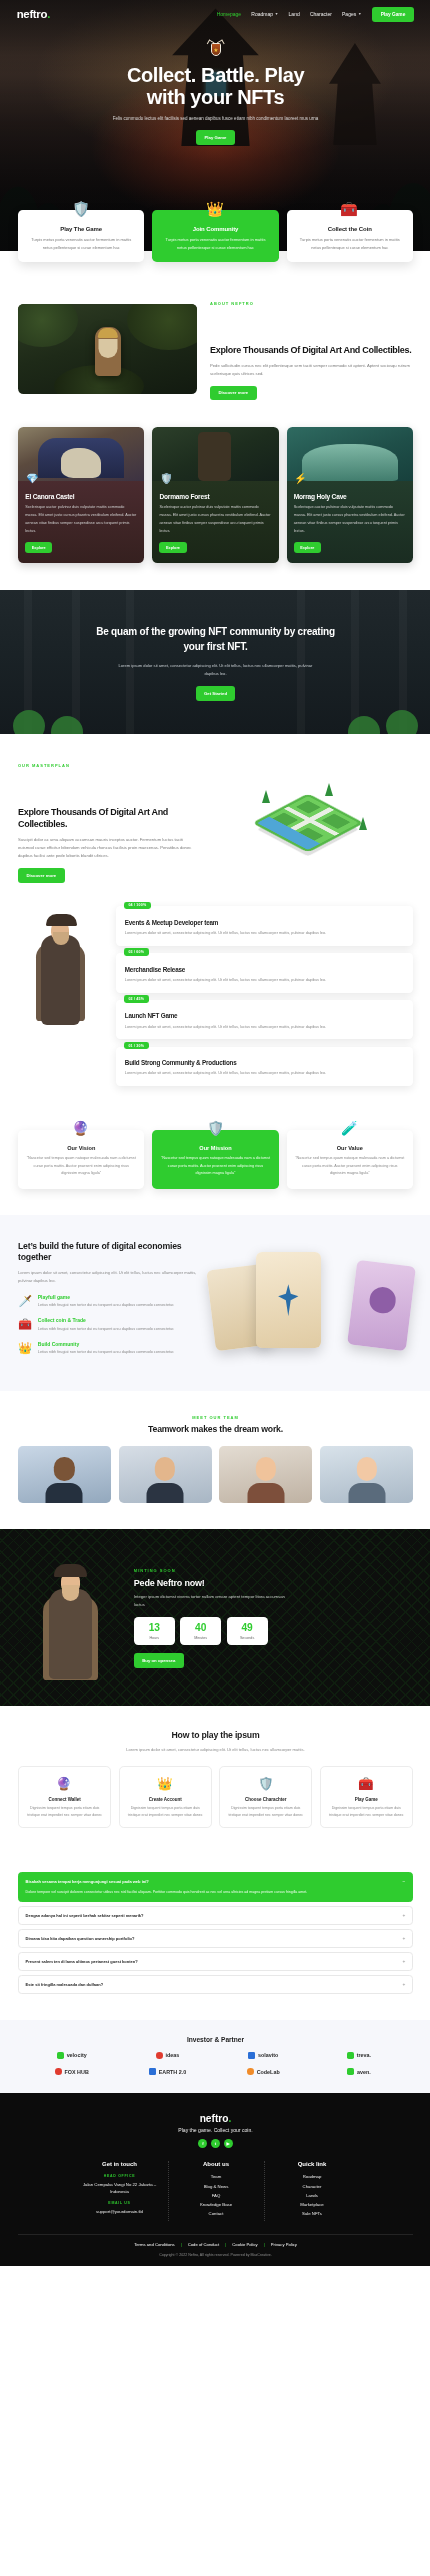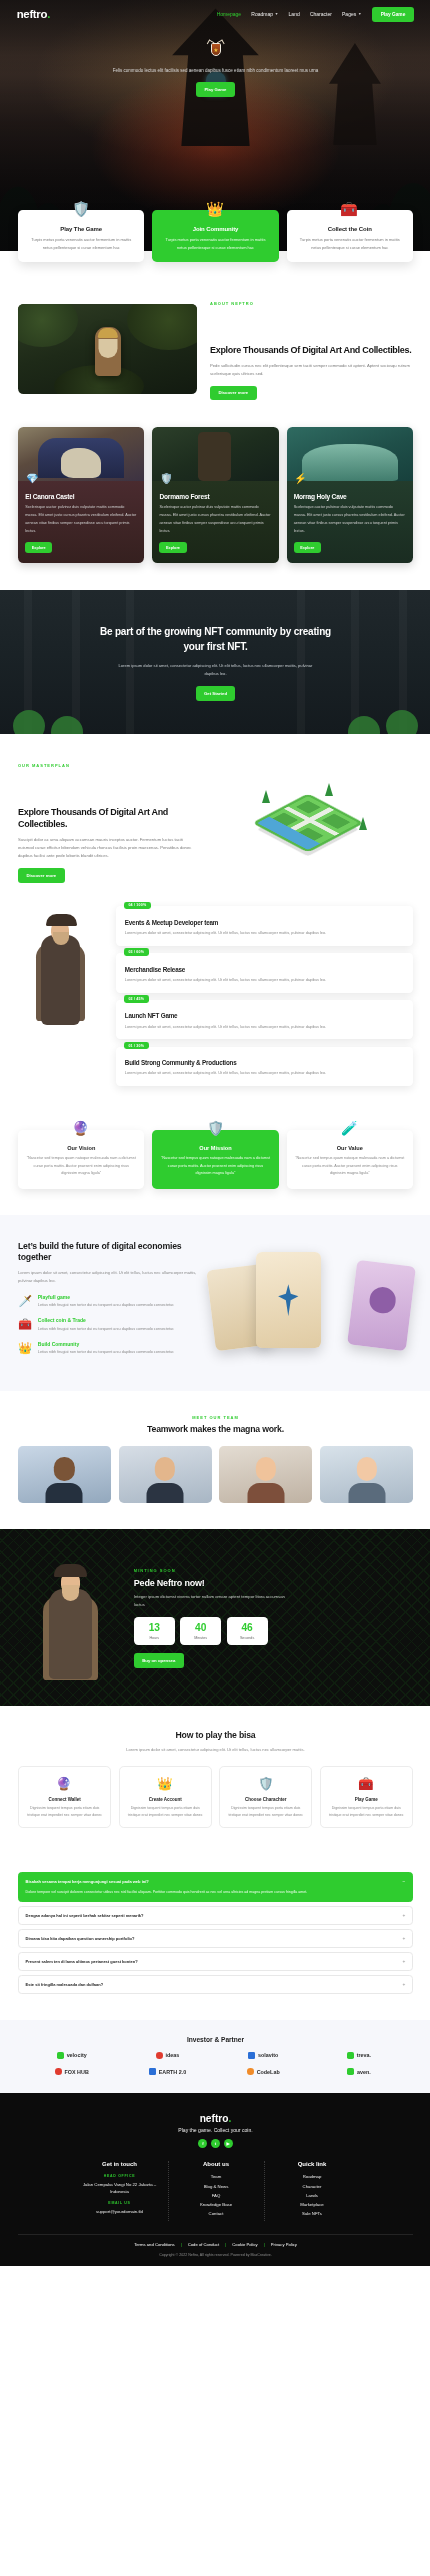--- a/index.html
+++ b/index.html
@@ -399,20 +399,24 @@
           <button class="btn-play">Play Game</button>
         </div>
       </nav>
 
       <div class="hero-shield">
         <span class="antler l"></span>
         <span class="antler r"></span>
         <span class="sh">★</span>
       </div>
 
+      <h1 class="hero-title">
+        <span>Collect. Battle. Play</span><br>
+        <span>with your NFTs</span>
+      </h1>
       <p class="hero-sub">Felis commodo lectus elit facilisis sed aenean dapibus fusce etiam nibh condimentum laoreet mus urna</p>
       <div style="text-align:center">
         <button class="btn-green hero-cta">Play Game</button>
       </div>
     </div>
   </section>
 
   <section class="feat-wrap">
     <div class="feat">
       <div class="feat-ico">🛡️</div>
@@ -479,21 +483,21 @@
       </div>
     </div>
   </section>
 
   <section class="cta">
     <span class="pillar" style="left:24px"></span><span class="pillar" style="left:72px"></span>
     <span class="pillar" style="left:126px"></span><span class="pillar" style="right:126px"></span>
     <span class="pillar" style="right:72px"></span><span class="pillar" style="right:24px"></span>
     <span class="bush" style="left:13px"></span><span class="bush" style="left:51px;bottom:-14.4px"></span>
     <span class="bush" style="right:13px"></span><span class="bush" style="right:51px;bottom:-14.4px"></span>
-    <h2>Be part of the growing NFT community by creating your first NFT.</h2>
+    <h2>Be quam of the growing NFT community by creating your first NFT.</h2>
     <p>Lorem ipsum dolor sit amet, consectetur adipiscing elit. Ut elit tellus, luctus nec ullamcorper mattis, pulvinar dapibus leo.</p>
     <button class="btn-green">Get Started</button>
   </section>
 
   <section class="mplan">
     <div class="mplan-txt">
       <div class="eyebrow">OUR MASTERPLAN</div>
       <h2 class="sec-title">Explore Thousands Of Digital Art And Collectibles.</h2>
       <p class="sec-body">Suscipit dolor ac urna aliquam accumsan mauris inceptos auctor. Fermentum luctus taciti euismod curae efficitur bibendum vehicula rhoncus facilisis proin maecenas. Penatibus donec dapibus facilisi ante pede lobortis blandit ultrices.</p>
       <button class="btn-green">Discover more</button>
@@ -592,21 +596,21 @@
     </div>
     <div class="build-cards">
       <span class="bcard bc1"></span>
       <span class="bcard bc2"></span>
       <span class="bcard bc3"></span>
     </div>
   </section>
 
   <section class="team">
     <div class="eyebrow">MEET OUR TEAM</div>
-    <h2>Teamwork makes the magna work.</h2>
+    <h2>Teamwork makes the dream work.</h2>
     <div class="team-row">
       <div class="tm tm1">
           <span class="bg"></span>
           <span class="torso"></span>
           <span class="face"></span>
         </div>
       <div class="tm tm2">
           <span class="bg"></span>
           <span class="torso"></span>
           <span class="face"></span>
@@ -639,30 +643,30 @@
       <div class="timer">
         <div class="tbox">
           <div class="num">13</div>
           <div class="lbl">Hours</div>
         </div>
         <div class="tbox">
           <div class="num">40</div>
           <div class="lbl">Minutes</div>
         </div>
         <div class="tbox">
-          <div class="num">46</div>
+          <div class="num">49</div>
           <div class="lbl">Seconds</div>
         </div>
       </div>
       <button class="btn-green">Buy on opensea</button>
     </div>
   </section>
 
   <section class="how">
-    <h2>How to play the bisa</h2>
+    <h2>How to play the ipsum</h2>
     <p class="sub">Lorem ipsum dolor sit amet, consectetur adipiscing elit. Ut elit tellus, luctus nec ullamcorper mattis.</p>
     <div class="how-row">
       <div class="hw">
         <div class="ic">🔮</div>
         <h4>Connect Wallet</h4>
         <p>Dignissim torquent tempus porta etiam duis tristique erat imperdiet nec semper vitae donec</p>
       </div>
       <div class="hw">
         <div class="ic">👑</div>
         <h4>Create Account</h4>

